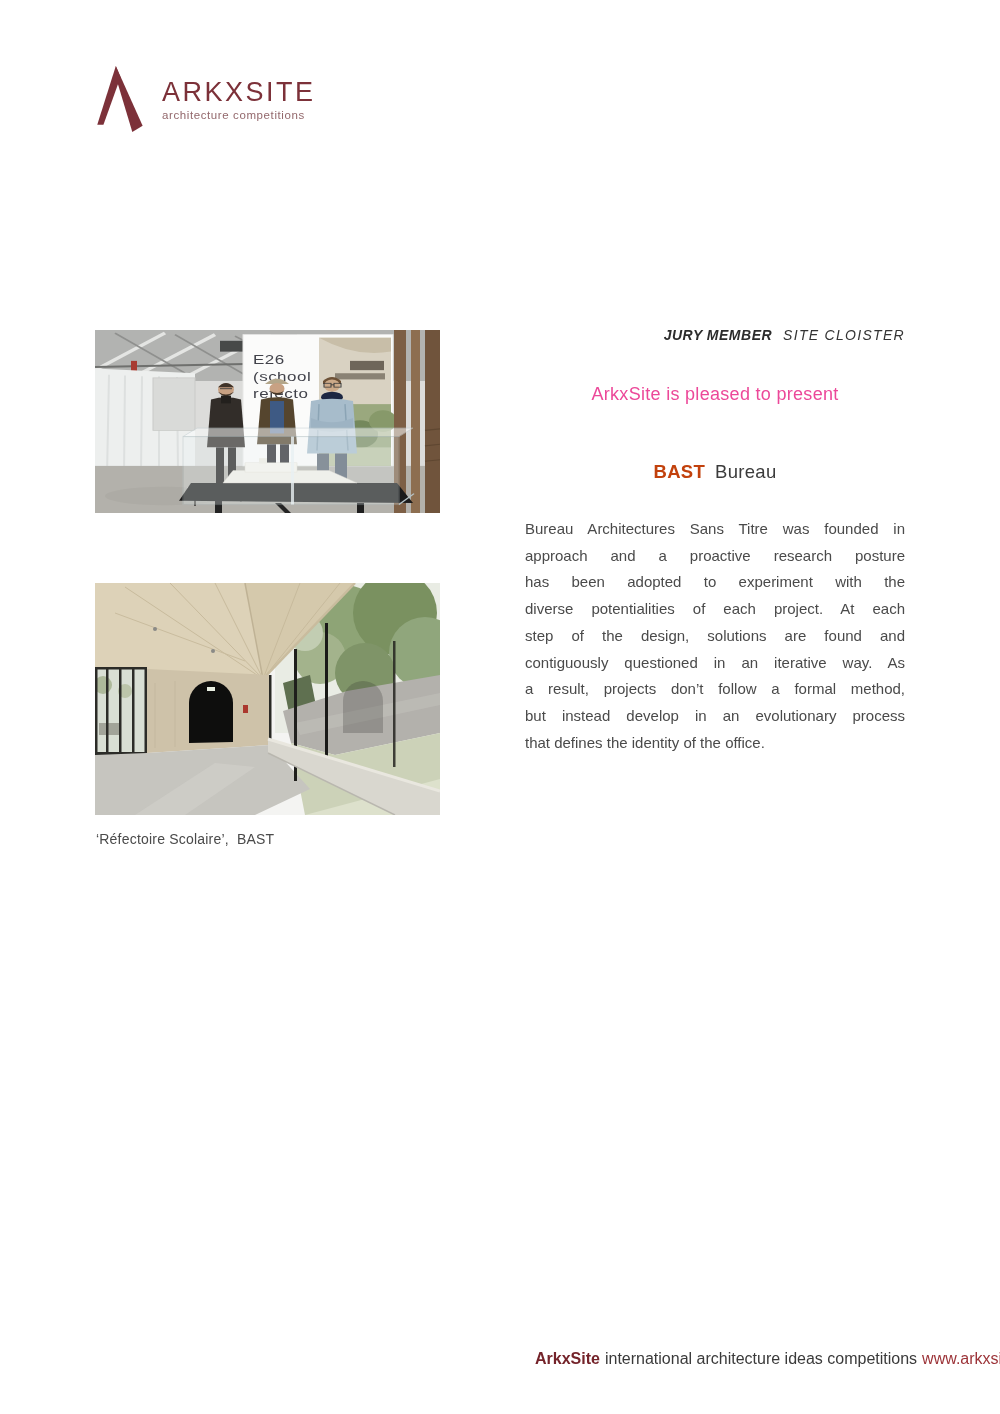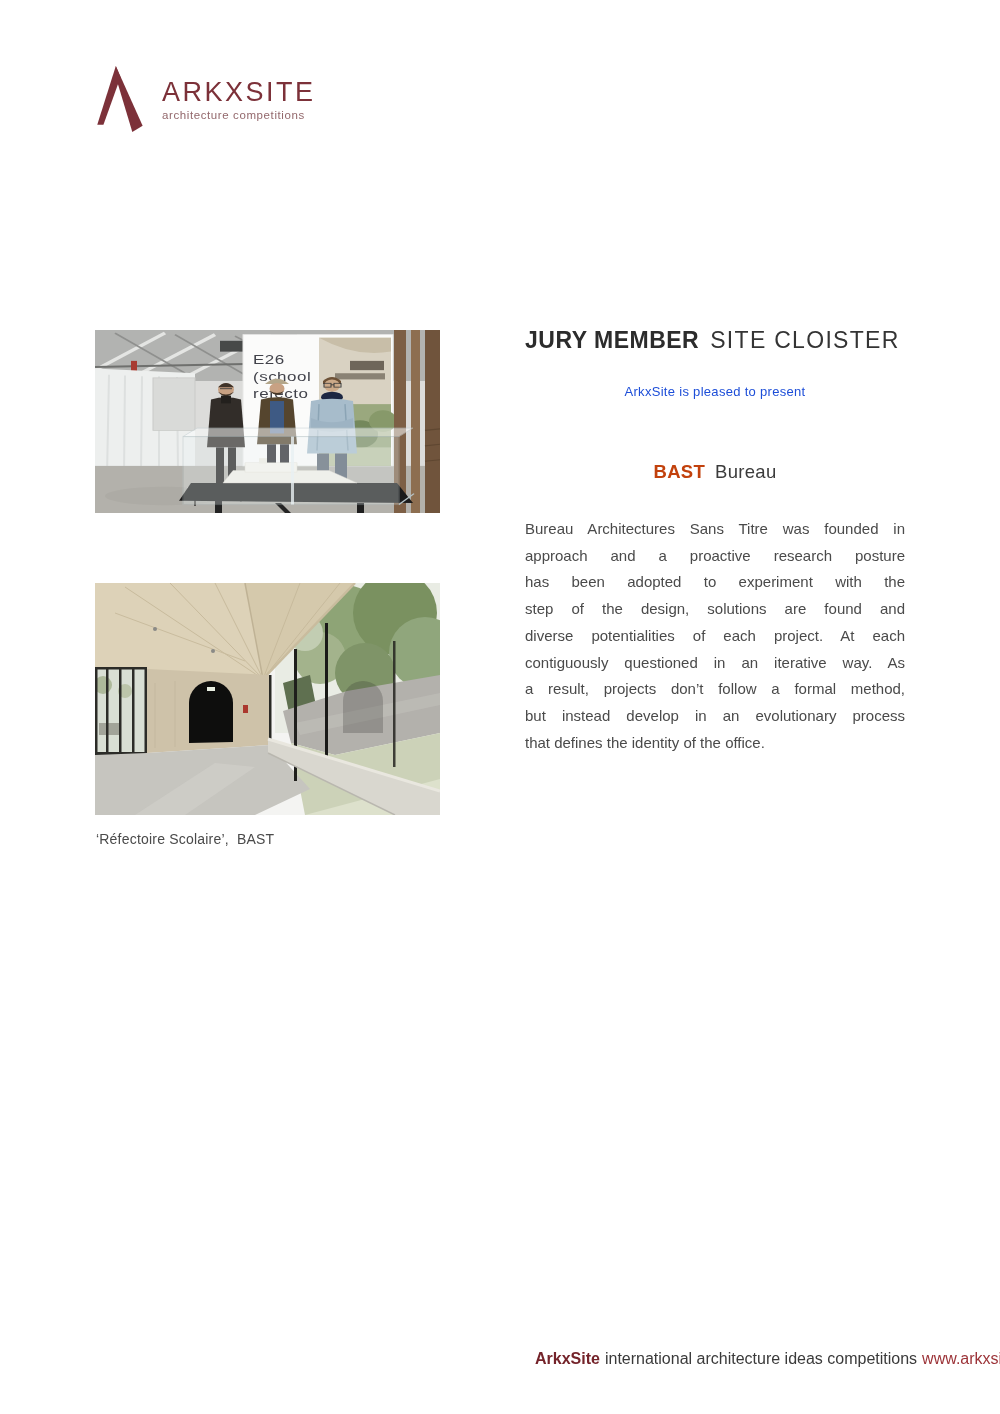--- a/index.html
+++ b/index.html
@@ -18,24 +18,24 @@
   .photo{position:absolute;left:95px;width:345px;overflow:hidden;}
   .photo svg{display:block;width:100%;height:100%;}
   #photo-exhibition{top:330px;height:183px;}
   #photo-refectoire{top:583px;height:232px;}
   .caption{
     position:absolute;left:96px;top:831px;
     font-size:14px;color:#4a4a4a;letter-spacing:.2px;white-space:pre;
   }
   
   .col{position:absolute;left:525px;width:380px;}
-  .title{top:327px;text-align:left;white-space:nowrap;color:#2c2c2c;font-size:23px;}
+  .title{top:327px;text-align:right;white-space:nowrap;color:#2c2c2c;font-size:14px;font-style:italic;}
   .title .t-bold{font-weight:700;letter-spacing:.5px;margin-right:11px;}
   .title .t-reg{font-weight:400;letter-spacing:1.3px;color:#343434;}
-  .subtitle{top:384px;text-align:center;font-size:13px;color:#1d4ed8;letter-spacing:.3px;}
+  .subtitle{top:384px;text-align:center;font-size:18px;color:#ec4899;letter-spacing:.3px;}
   .member-line{top:461px;text-align:center;font-size:18.5px;}
   .member-name{font-weight:700;color:#c2410c;margin-right:10px;letter-spacing:.3px;}
   .member-country{color:#3b3b3b;letter-spacing:.3px;}
   .bio{top:516px;font-size:15px;color:#4a4a4a;}
   .bio-line{line-height:26.7px;text-align:justify;text-align-last:justify;}
   .bio-line.last{text-align-last:left;}
   
   .footer{
     position:absolute;left:535px;top:1350px;width:380px;
     font-size:16px;color:#3a3a3a;white-space:nowrap;
@@ -274,22 +274,22 @@
   <p class="col subtitle" style="margin:0;">ArkxSite is pleased to present</p>
 
   <p class="col member-line" style="margin:0;">
     <span class="member-name">BAST</span><span class="member-country">Bureau</span>
   </p>
 
   <div class="col bio">
     <div class="bio-line">Bureau Architectures Sans Titre was founded in</div>
     <div class="bio-line">approach and a proactive research posture</div>
     <div class="bio-line">has been adopted to experiment with the</div>
+    <div class="bio-line">diverse potentialities of each project.  At each</div>
     <div class="bio-line">step of the design, solutions are found and</div>
-    <div class="bio-line">diverse potentialities of each project.  At each</div>
     <div class="bio-line">contiguously questioned in an iterative way.  As</div>
     <div class="bio-line">a result, projects don’t follow a formal method,</div>
     <div class="bio-line">but instead develop in an evolutionary process</div>
     <div class="bio-line last">that defines the identity of the office.</div>
   </div>
 
   <footer class="footer">
     <span class="f-brand">ArkxSite</span><span class="f-text">international architecture ideas competitions</span><a class="f-url" href="#">www.arkxsite.com</a>
   </footer>
 

